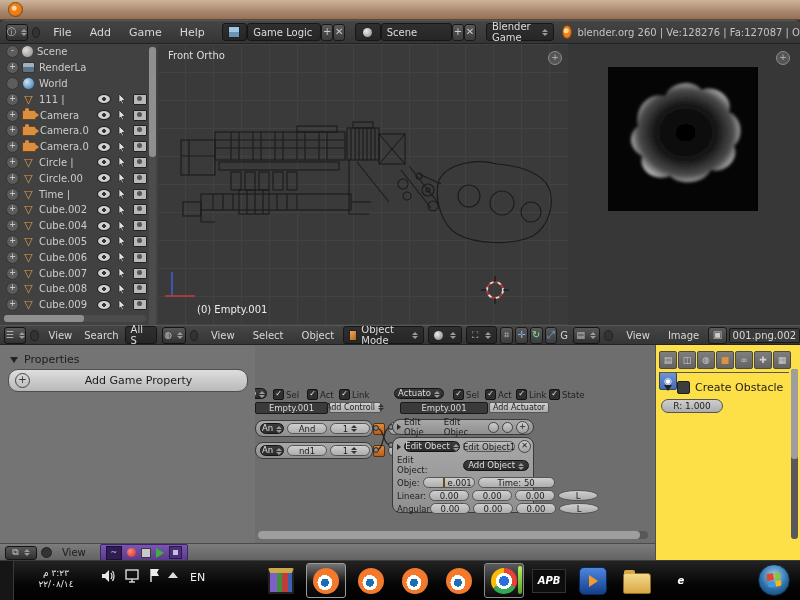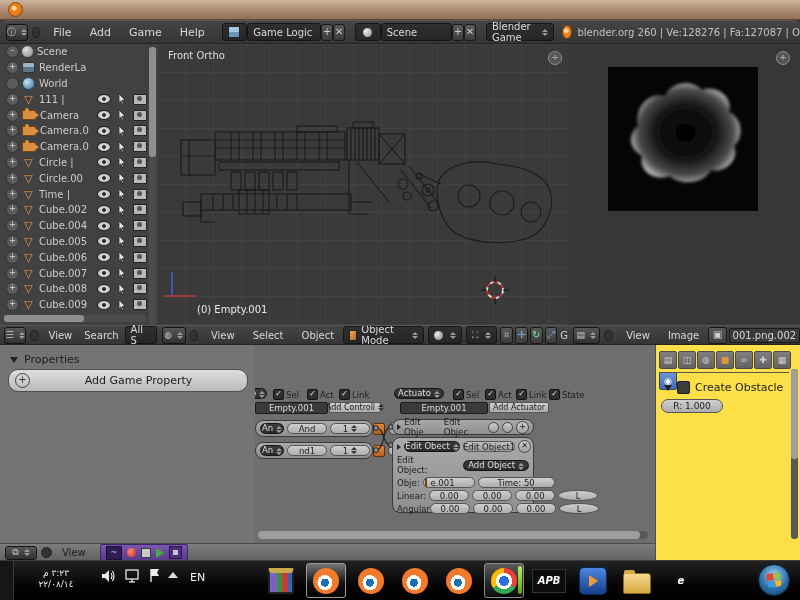--- a/index.html
+++ b/index.html
@@ -743,21 +743,21 @@
       <span class="dpill" style="flex:1">
           <span>Add Object</span>
           <span class="ud">
             <i class="up"></i>
             <i class="dn"></i>
           </span>
         </span>
     </div>
     <div style="display:flex;align-items:center;gap:3px">
       <span style="font-size:8.5px;color:#1e1e1e;width:26px">Obje:</span>
-      <span class="pill" style="width:52px;justify-content:flex-end">
+      <span class="pill" style="width:52px;justify-content:flex-start">
           <span style="width:7px;height:7px;background:#d98a3a;border:1px solid #6e4512;margin-right:3px"></span>
           <span>e.001</span>
         </span>
       <span class="pill" style="flex:1">
           <span>Time: 50</span>
         </span>
     </div>
     <div style="display:flex;align-items:center;gap:3px">
       <span style="font-size:8.5px;color:#1e1e1e;width:30px">Linear:</span>
       <span class="pill" style="width:26px">

